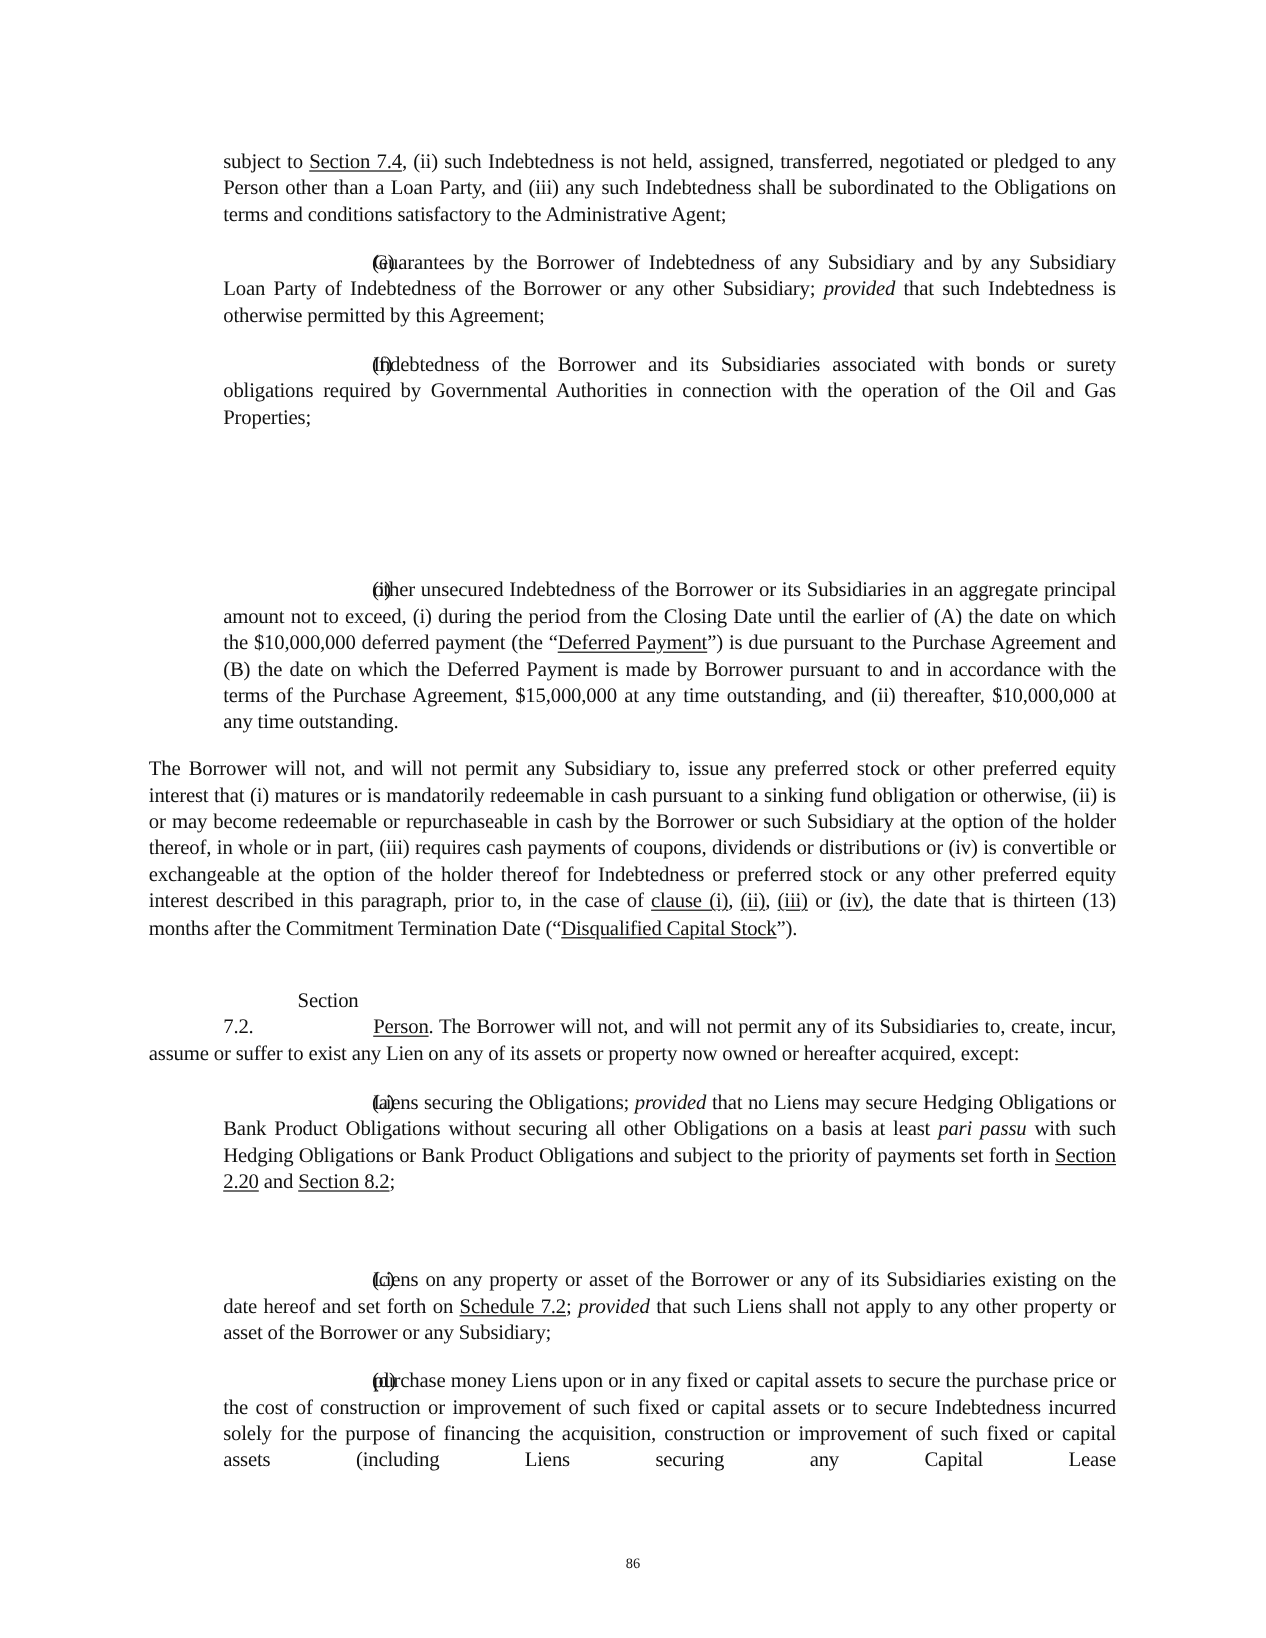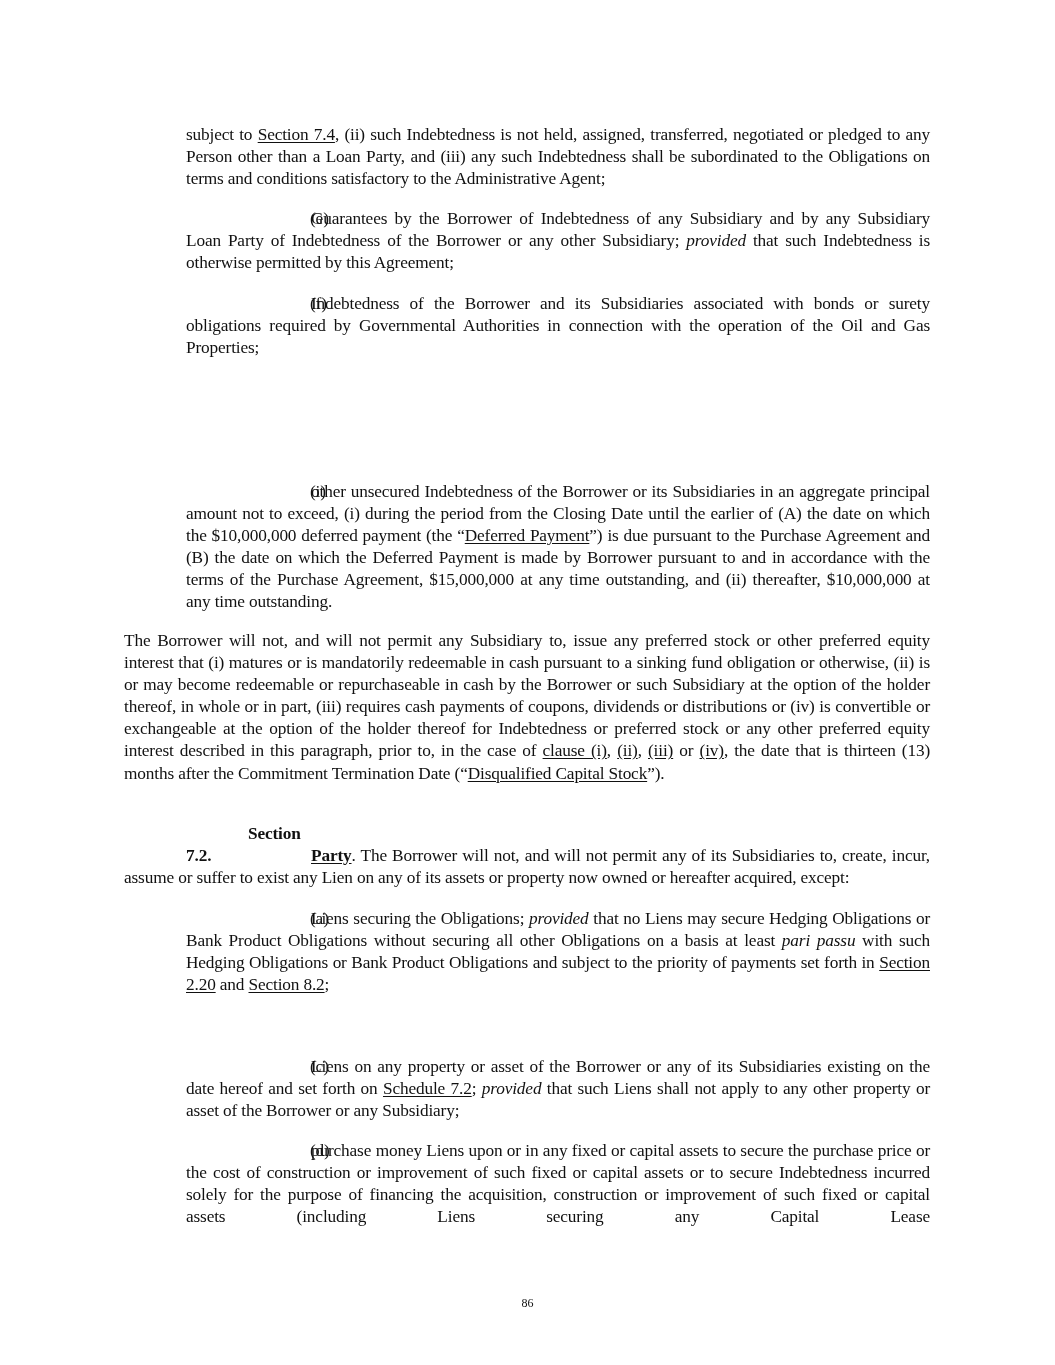--- a/index.html
+++ b/index.html
@@ -11,41 +11,41 @@
   .p {
     position: absolute; margin: 0; text-align: justify; text-align-last: left;
     line-height: 22.1px; letter-spacing: -0.15px;
   }
   .ind { left: 186px; width: 744px; }
   .full { left: 124px; width: 806px; }
   .lbl { display: inline-block; width: 63px; }
   .first { text-indent: 62px; }
   u, .u { text-decoration: underline; text-underline-offset: 2px; }
   i { font-style: italic; }
-  b { font-weight: bold; }
+  b { font-weight: normal; }
   .pageno { position: absolute; left: 0; width: 1055px; top: 1296px; text-align: center; font-size: 12px; }
 </style>
 </head>
 <body>
 
 <div class="page">
 
   <p class="p ind" style="top:124px;"><span>subject to </span><u>Section 7.4</u><span>, (ii) such Indebtedness is not held, assigned, transferred, negotiated or pledged to any Person other than a Loan Party, and (iii) any such Indebtedness shall be subordinated to the Obligations on terms and conditions satisfactory to the Administrative Agent;</span></p>
 
   <p class="p ind first" style="top:293px;"><span class="lbl">(f)</span><span>Indebtedness of the Borrower and its Subsidiaries associated with bonds or surety obligations required by Governmental Authorities in connection with the operation of the Oil and Gas Properties;</span></p>
 
   <p class="p ind first" style="top:208px;"><span class="lbl">(e)</span><span>Guarantees by the Borrower of Indebtedness of any Subsidiary and by any Subsidiary Loan Party of Indebtedness of the Borrower or any other Subsidiary; </span><i>provided</i><span> that such Indebtedness is otherwise permitted by this Agreement;</span></p>
 
 
 
   <p class="p ind first" style="top:481px;"><span class="lbl">(i)</span><span>other unsecured Indebtedness of the Borrower or its Subsidiaries in an aggregate principal amount not to exceed, (i) during the period from the Closing Date until the earlier of (A) the date on which the $10,000,000 deferred payment (the “</span><u>Deferred Payment</u><span>”) is due pursuant to the Purchase Agreement and (B) the date on which the Deferred Payment is made by Borrower pursuant to and in accordance with the terms of the Purchase Agreement, $15,000,000 at any time outstanding, and (ii) thereafter, $10,000,000 at any time outstanding.</span></p>
 
   <p class="p full" style="top:630px;"><span>The Borrower will not, and will not permit any Subsidiary to, issue any preferred stock or other preferred equity interest that (i) matures or is mandatorily redeemable in cash pursuant to a sinking fund obligation or otherwise, (ii) is or may become redeemable or repurchaseable in cash by the Borrower or such Subsidiary at the option of the holder thereof, in whole or in part, (iii) requires cash payments of coupons, dividends or distributions or (iv) is convertible or exchangeable at the option of the holder thereof for Indebtedness or preferred stock or any other preferred equity interest described in this paragraph, prior to, in the case of </span><u>clause (i)</u><span>, </span><u>(ii)</u><span>, </span><u>(iii)</u><span> or </span><u>(iv)</u><span>, the date that is thirteen (13) months after the Commitment Termination Date (“</span><u>Disqualified Capital Stock</u><span>”).</span></p>
 
-  <p class="p full first" style="top:823px;"><b class="lbl" style="width:125px;">Section 7.2.</b><b><u>Party</u></b><span>.  The Borrower will not, and will not permit any of its Subsidiaries to, create, incur, assume or suffer to exist any Lien on any of its assets or property now owned or hereafter acquired, except:</span></p>
+  <p class="p full first" style="top:823px;"><b class="lbl" style="width:125px;">Section 7.2.</b><b><u>Person</u></b><span>.  The Borrower will not, and will not permit any of its Subsidiaries to, create, incur, assume or suffer to exist any Lien on any of its assets or property now owned or hereafter acquired, except:</span></p>
 
   <p class="p ind first" style="top:908px;"><span class="lbl">(a)</span><span>Liens securing the Obligations; </span><i>provided</i><span> that no Liens may secure Hedging Obligations or Bank Product Obligations without securing all other Obligations on a basis at least </span><i>pari passu</i><span> with such Hedging Obligations or Bank Product Obligations and subject to the priority of payments set forth in </span><u>Section 2.20</u><span> and </span><u>Section 8.2</u><span>;</span></p>
 
 
   <p class="p ind first" style="top:1056px;"><span class="lbl">(c)</span><span>Liens on any property or asset of the Borrower or any of its Subsidiaries existing on the date hereof and set forth on </span><u>Schedule 7.2</u><span>; </span><i>provided</i><span> that such Liens shall not apply to any other property or asset of the Borrower or any Subsidiary;</span></p>
 
   <p class="p ind first" style="top:1140px;text-align-last:justify;"><span class="lbl">(d)</span><span>purchase money Liens upon or in any fixed or capital assets to secure the purchase price or the cost of construction or improvement of such fixed or capital assets or to secure Indebtedness incurred solely for the purpose of financing the acquisition, construction or improvement of such fixed or capital assets (including Liens securing any Capital Lease</span></p>
 
   <div class="pageno">86</div>
 </div>

